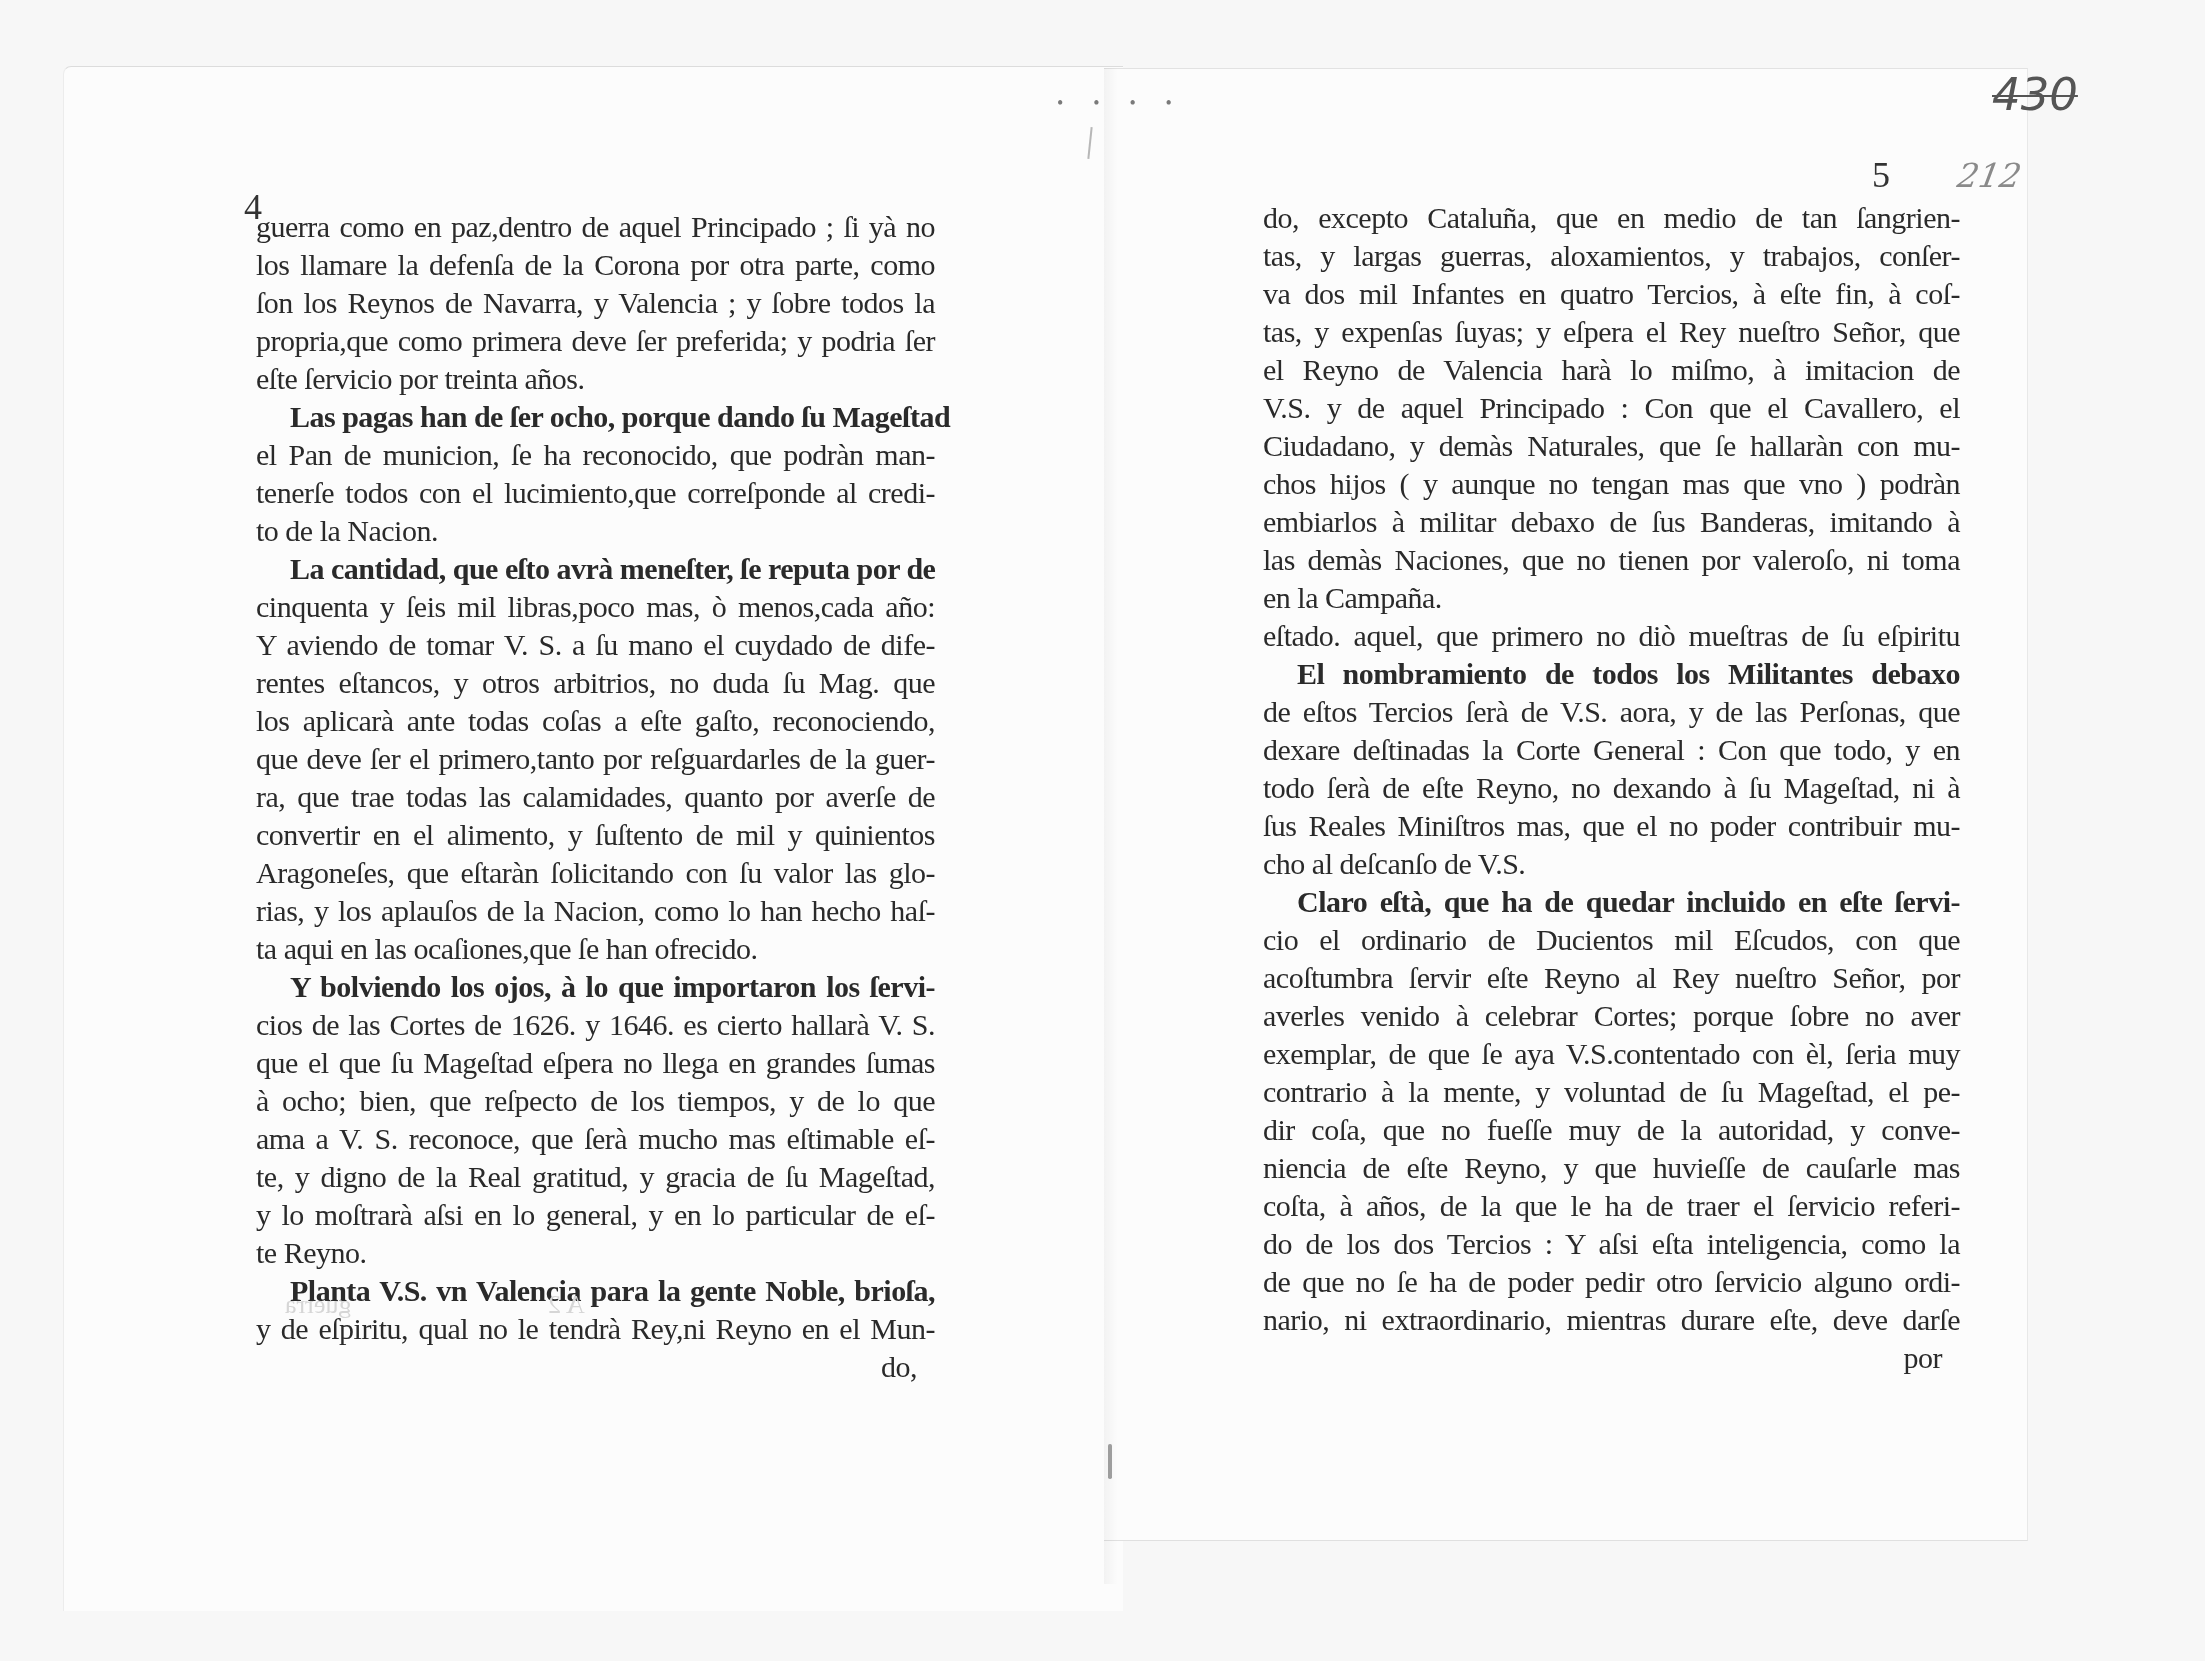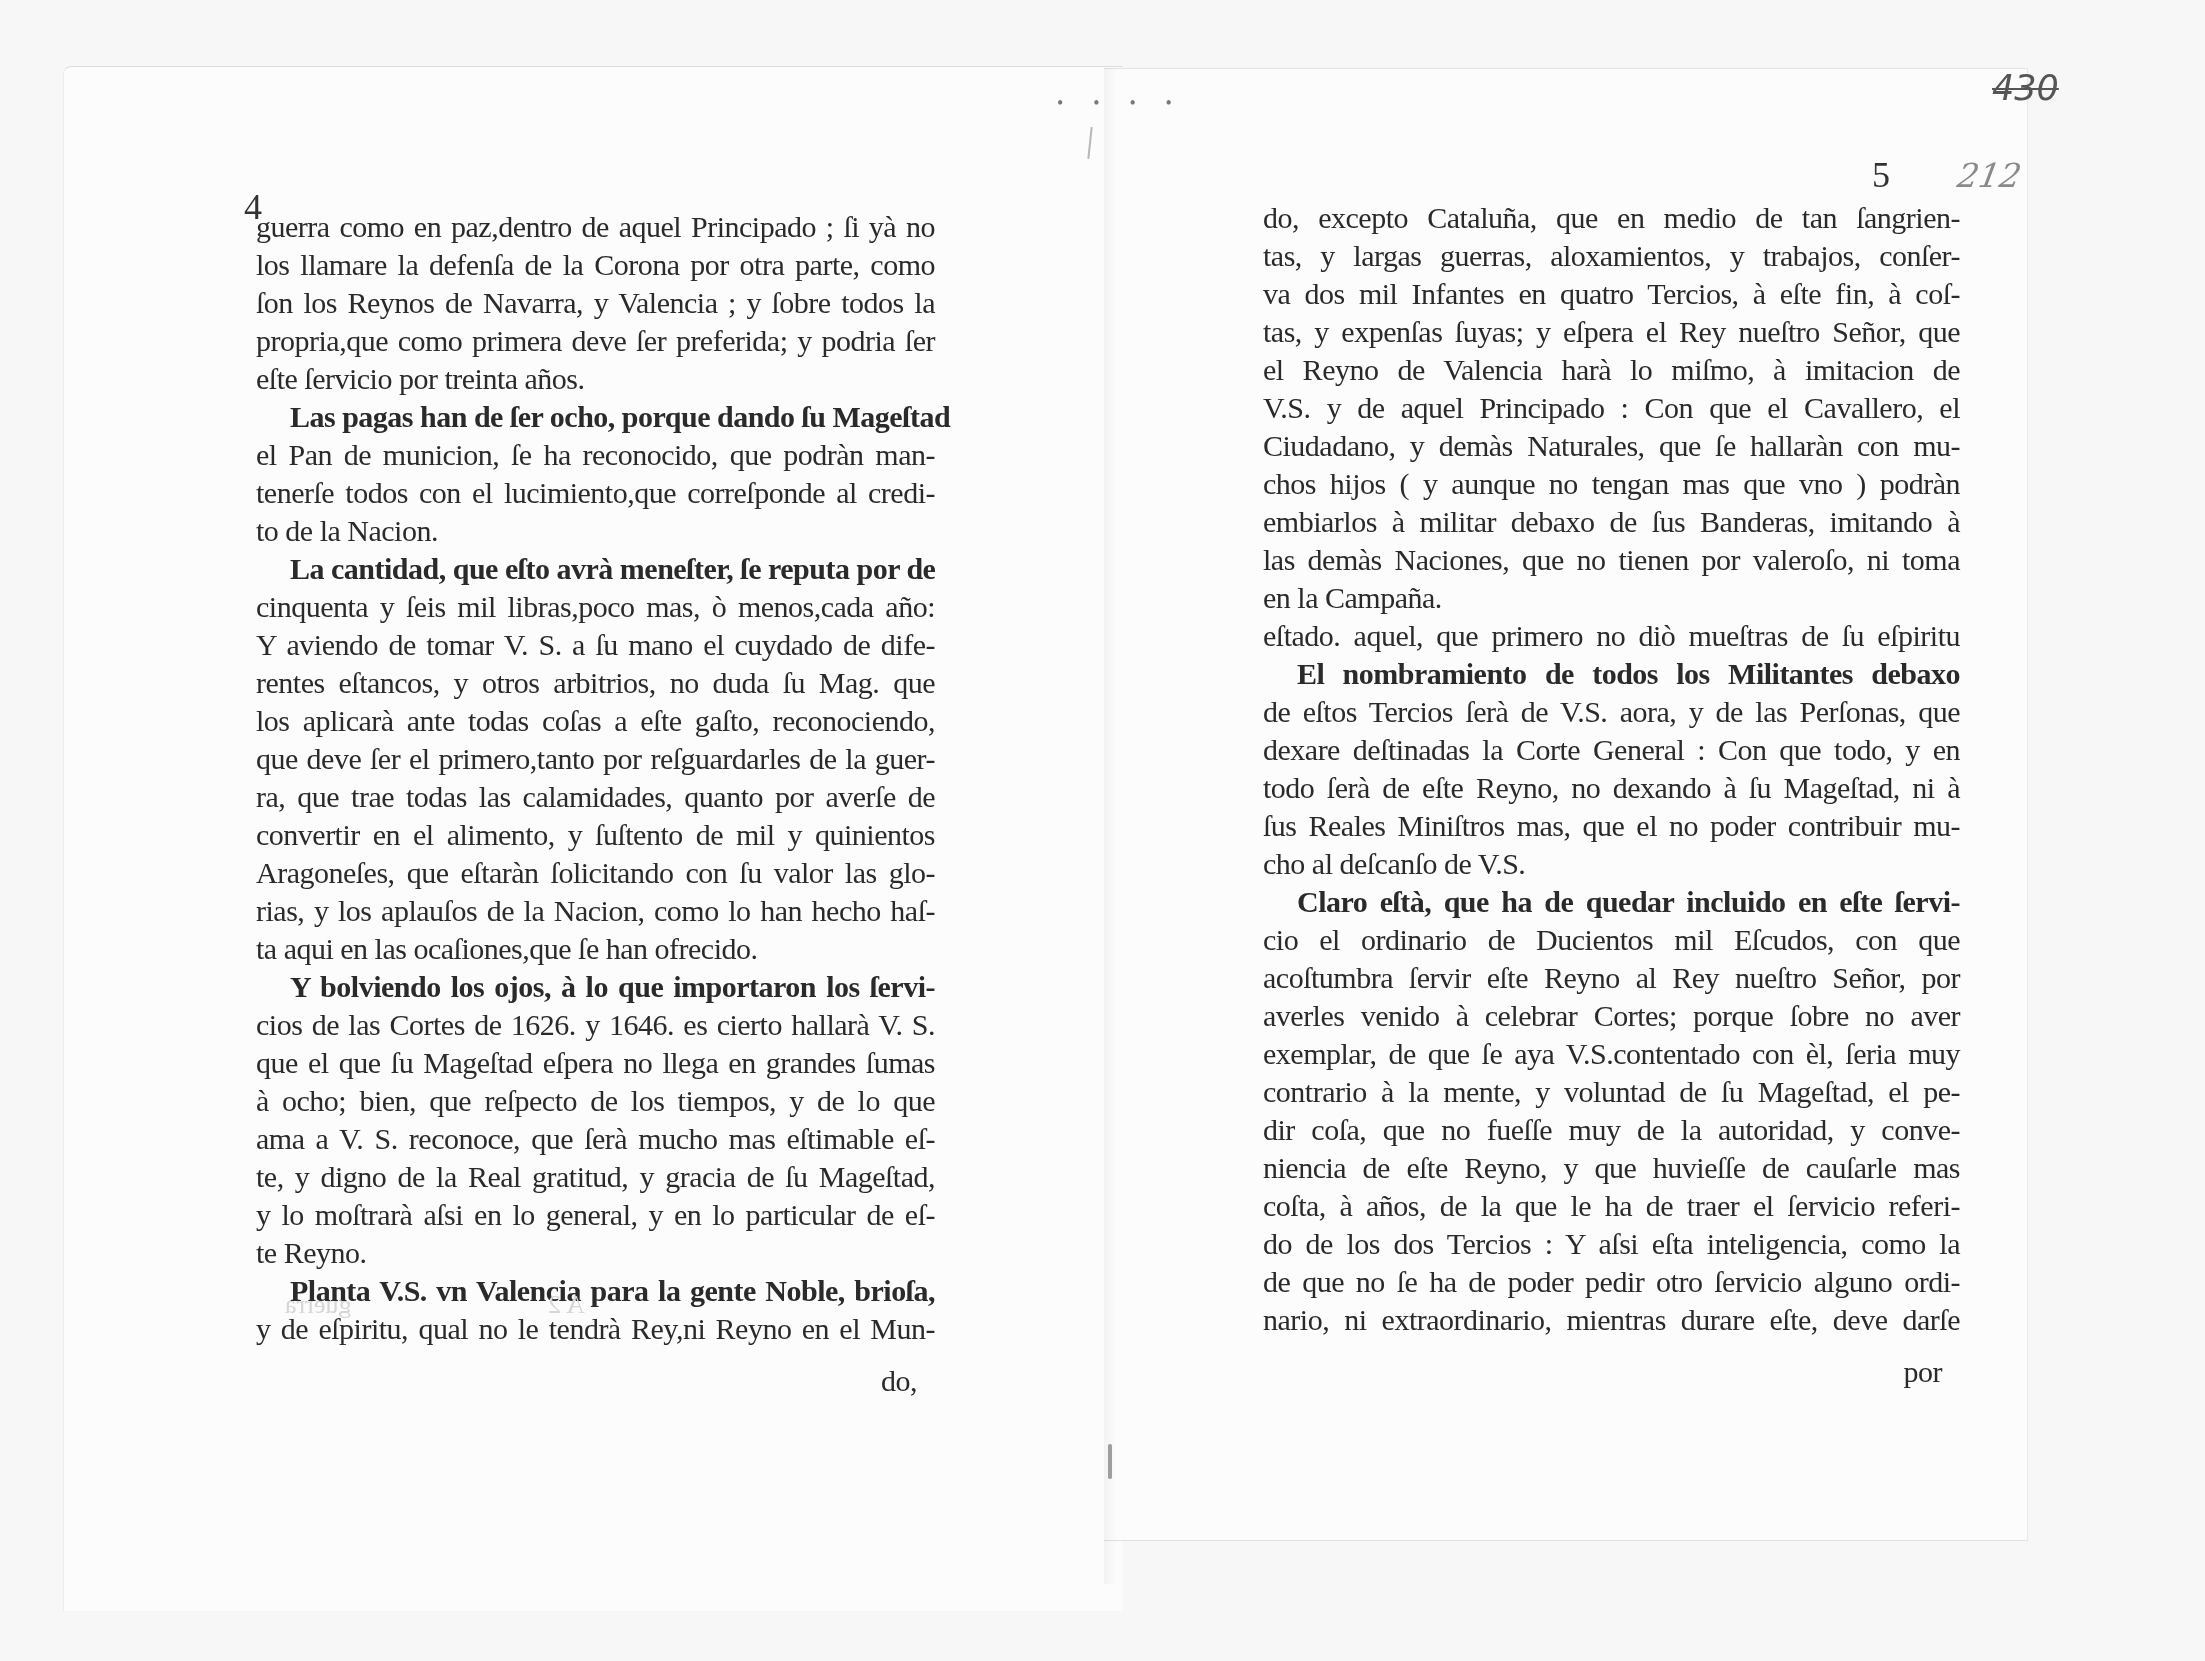--- a/index.html
+++ b/index.html
@@ -31,32 +31,32 @@
   .page-left { left:256px; top:208px; width:679px; }
   .page-right { left:1263px; top:199px; width:697px; }
   .line {
     display:block; height:38px; line-height:38px;
     font-size:30px; white-space:nowrap;
     text-align:justify; text-align-last:justify;
     letter-spacing:-0.5px;
   }
   .line.indent { padding-left:34px;font-weight:bold; }
   .line.last { text-align-last:left; }
-  .line.right-align { text-align:right; text-align-last:right; padding-right:18px;margin-top:14px; }
+  .line.right-align { text-align:right; text-align-last:right; padding-right:18px; }
   .folio {
     position:absolute; font-size:36px; color:#333;
   }
   .folio-left { left:244px; top:186px; }
   .folio-right { left:1872px; top:154px; }
   .hand-212 {
     position:absolute; left:1958px; top:156px; font-size:33px; color:#8a8a8a;
     font-style:italic; font-family:"DejaVu Serif",serif; transform:skewX(-10deg);
   }
   .hand-430 {
-    position:absolute; left:1992px; top:68px; font-size:35px; color:#555;
+    position:absolute; left:1992px; top:68px; font-size:45px; color:#555;
     font-family:"DejaVu Sans",sans-serif; text-decoration:line-through;
     text-decoration-thickness:1.8px; font-style:italic;
   }
   .bleed {
     position:absolute; color:#d6d6d6; font-size:26px; transform:scaleX(-1);
   }
   .bleed-catchword { left:285px; top:1290px; }
   .bleed-signature { left:548px; top:1290px; }
   .ornament {
     position:absolute; left:1057px; top:93px; font-size:18px; color:#7a7a7a; letter-spacing:12.7px;

